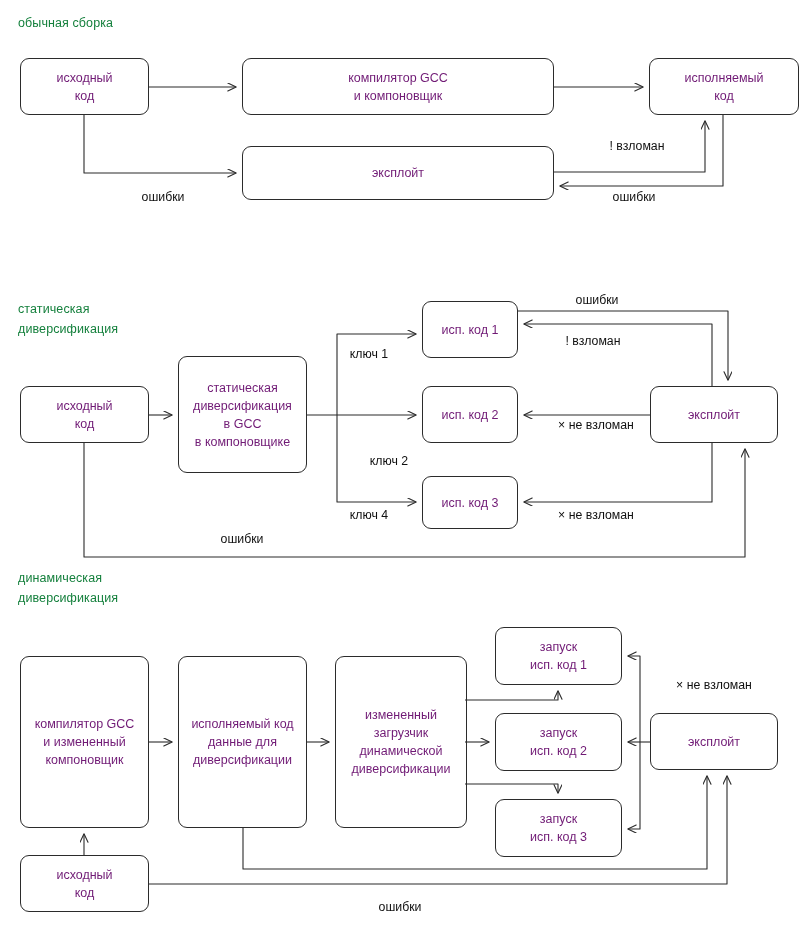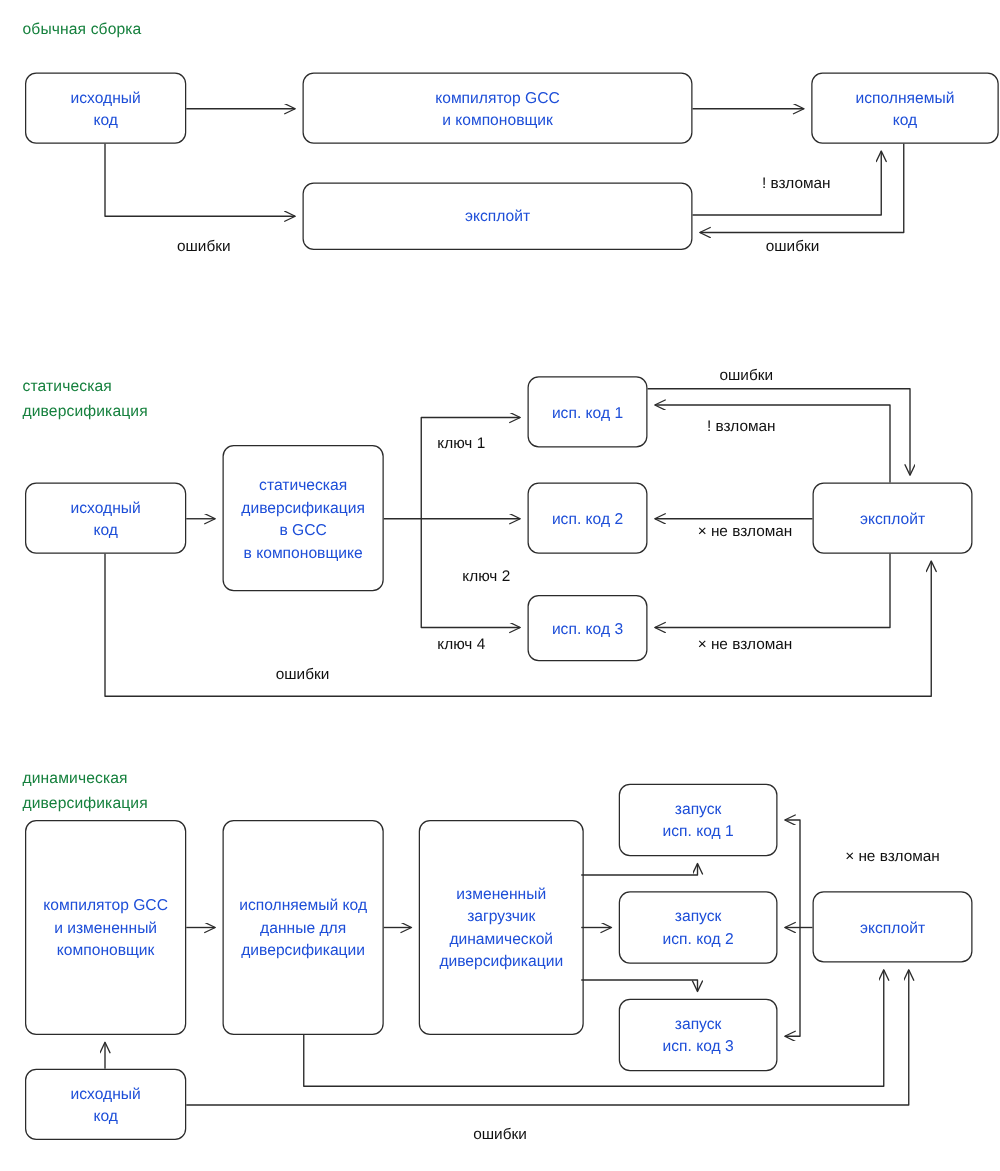--- a/index.html
+++ b/index.html
@@ -33,21 +33,21 @@
     box-sizing:border-box;
     border:1.1px solid #2b2b2b;
     border-radius:9px;
     background:#ffffff;
     display:flex;
     align-items:center;
     justify-content:center;
     text-align:center;
     font-size:12.5px;
     line-height:18px;
-    color:#1d4ed8;
+    color:#701a75;
     white-space:pre-line;
     padding:18px 4px;
   }
   .edge-label{
     position:absolute;
     font-size:12.3px;
     line-height:15px;
     color:#101010;
     white-space:nowrap;
     text-align:right;
@@ -57,21 +57,21 @@
 </head>
 <body>
 
 <div id="canvas">
 
   <div class="sec-title" style="left:18px;top:13px;">обычная сборка</div>
 
   <div class="sec-title" style="left:18px;top:299px;">статическая
 диверсификация</div>
 
-  <div class="sec-title" style="left:18px;top:568px;margin-top:44px;">динамическая
+  <div class="sec-title" style="left:18px;top:568px;">динамическая
 диверсификация</div>
 
   <div class="node" style="left:20px;top:58px;width:129px;height:57px;">исходный
 код</div>
 
   <div class="node" style="left:242px;top:58px;width:312px;height:57px;">компилятор GCC
 и компоновщик</div>
 
   <div class="node" style="left:649px;top:58px;width:150px;height:57px;">исполняемый
 код</div>

